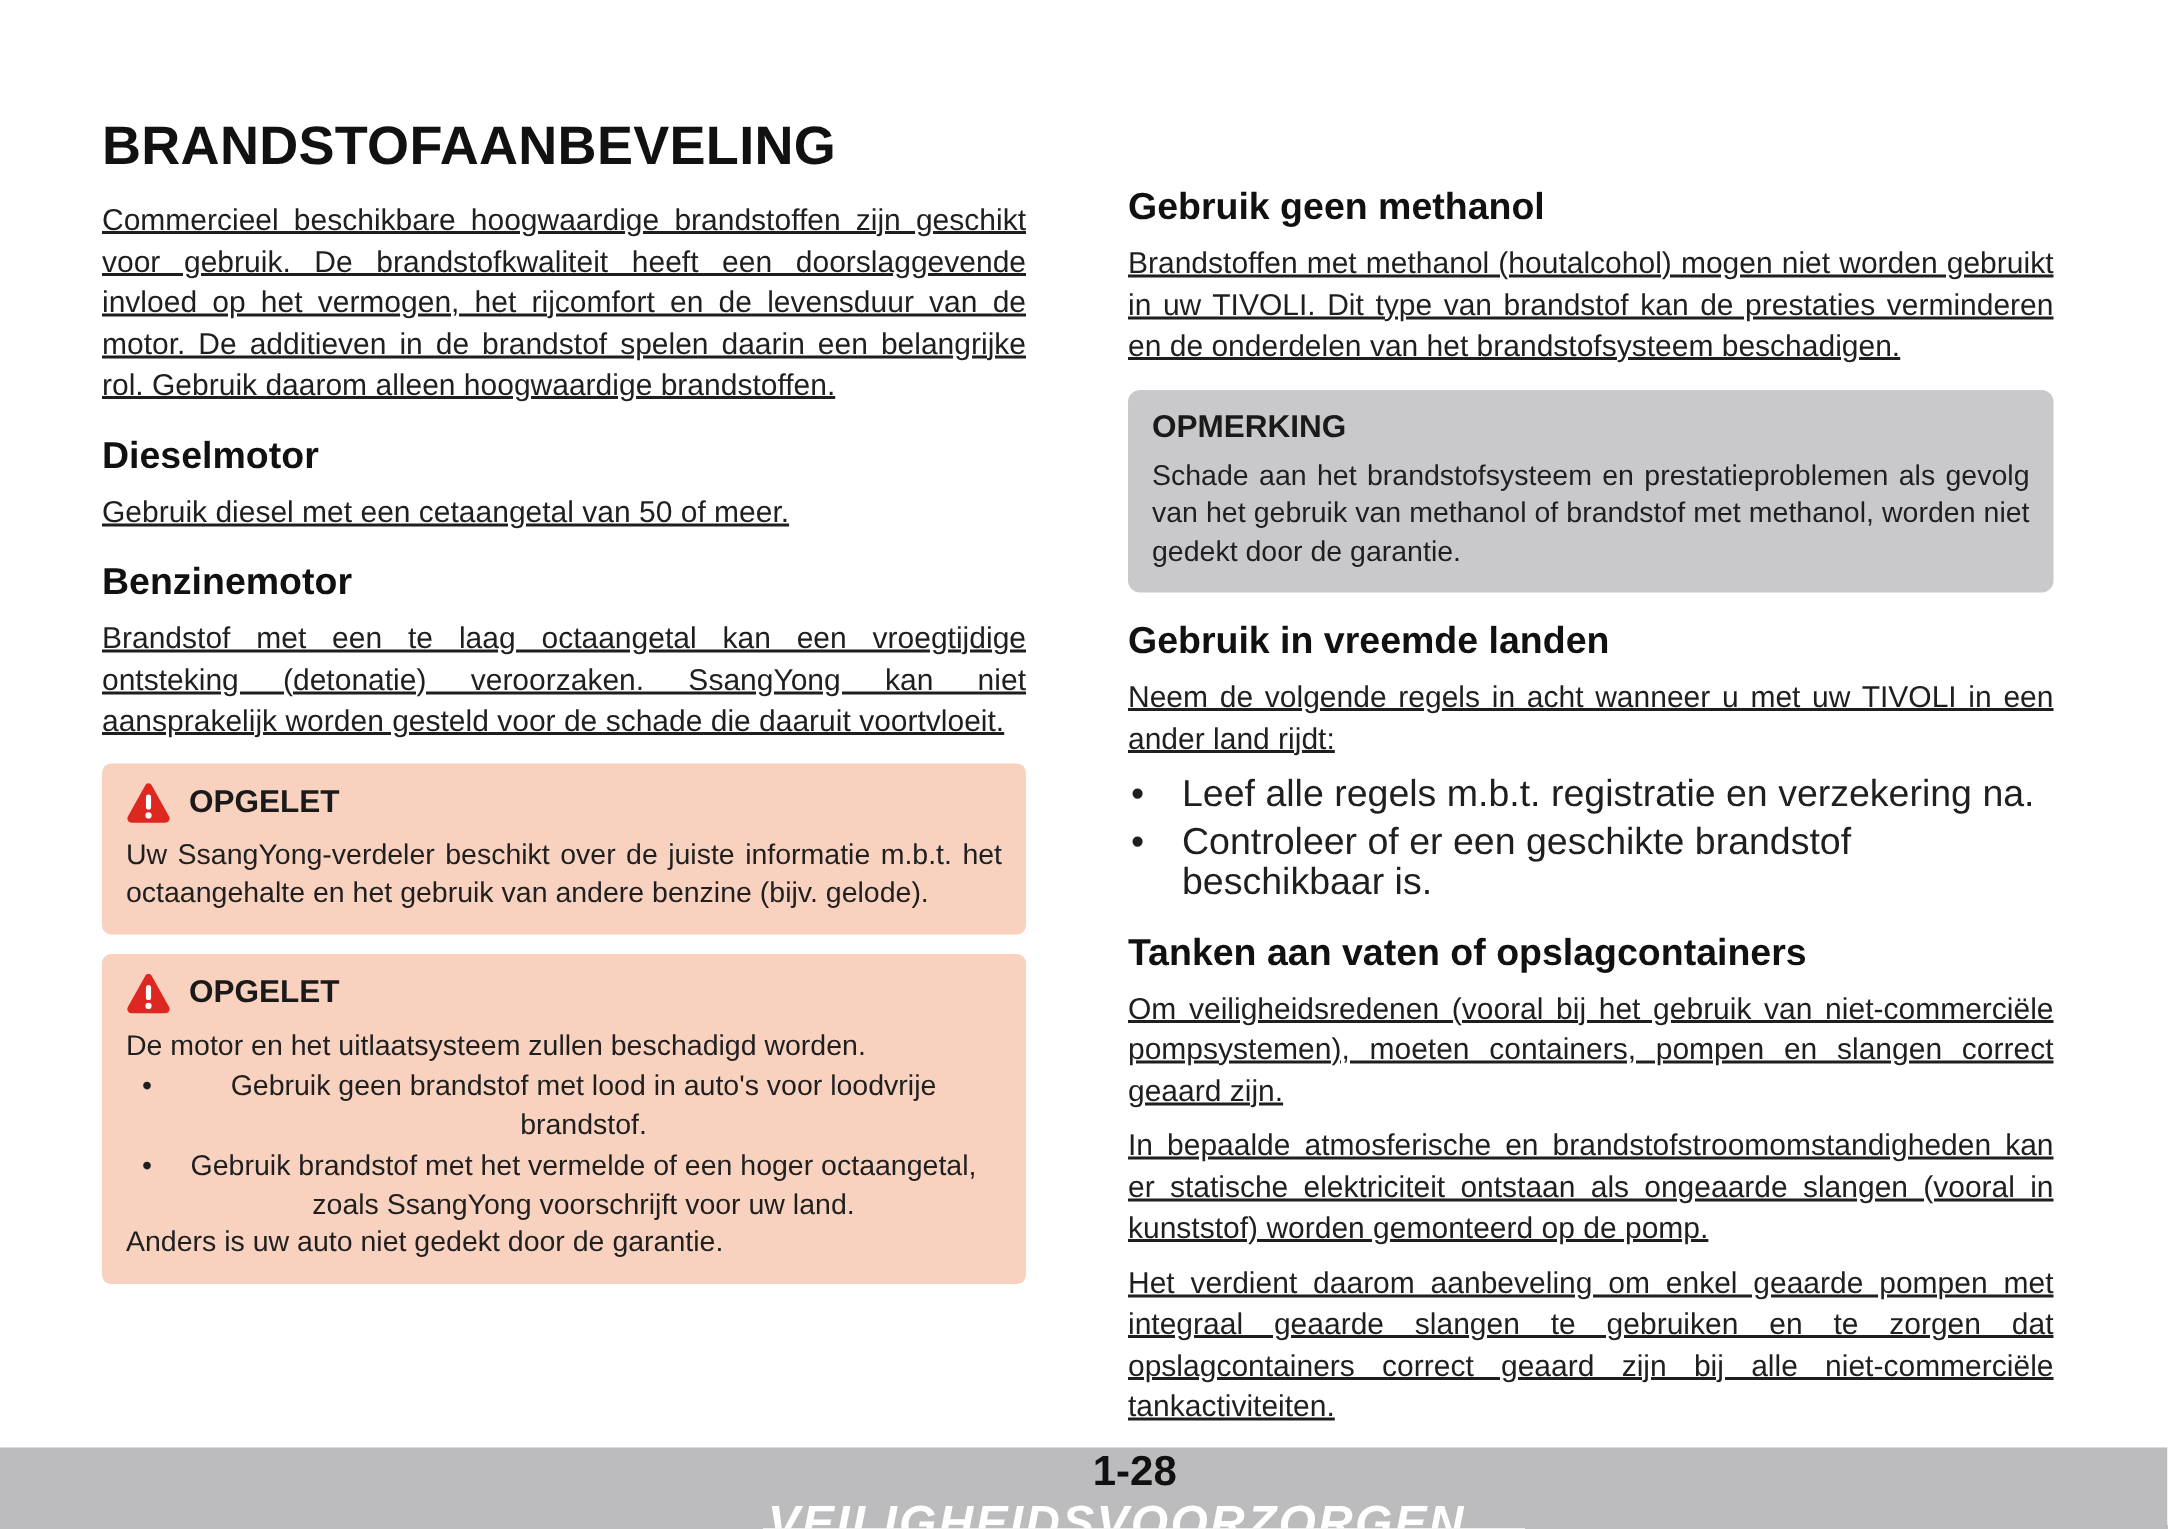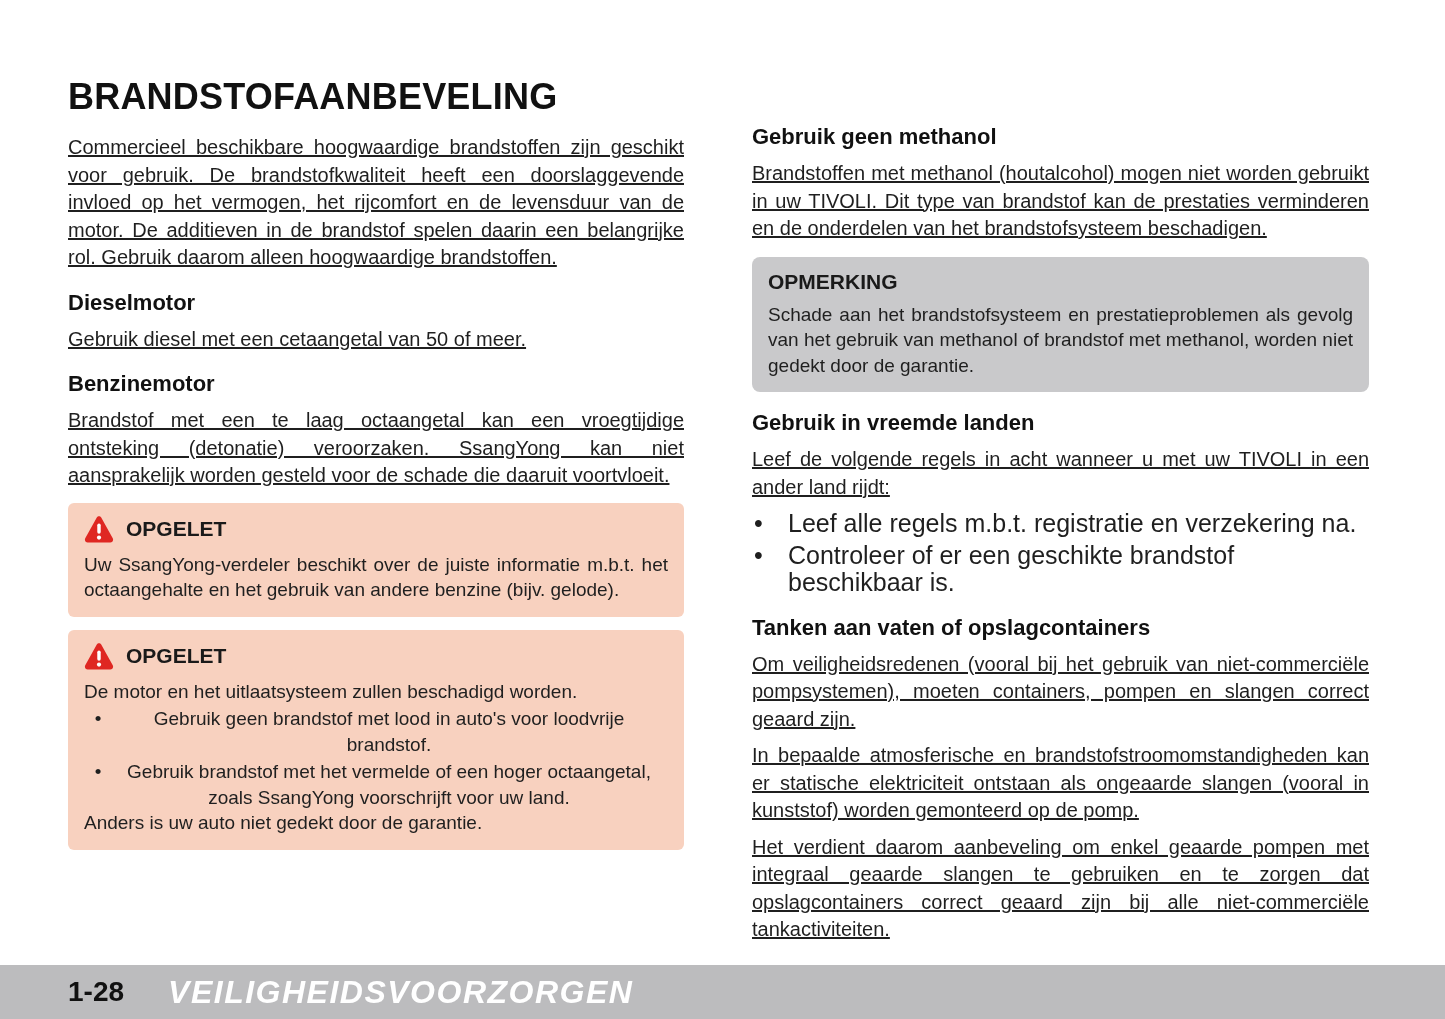--- a/index.html
+++ b/index.html
@@ -16,21 +16,21 @@
   .col-right { left: 752px; top: 124px; width: 617px; }
 
   h1.page-title {
     font-size: 36px;
     font-weight: bold;
     color: #111111;
     letter-spacing: 0.2px;
     margin: 0 0 16px 0;
   }
   h2.section-heading {
-    font-size: 22px;
+    font-size: 25px;
     font-weight: bold;
     color: #111111;
     margin: 18px 0 10px 0;
   }
   h2.first { margin-top: 0; }
 
   p.body-text {
     font-size: 20px;
     line-height: 27.5px;
     text-align: justify;
@@ -86,20 +86,21 @@
   }
   .note-box .box-head { margin-bottom: 8px; }
 
   .footer-bar {
     position: absolute;
     left: 0; top: 965px;
     width: 1445px; height: 54px;
     background: #bcbcbe;
     display: flex;
     align-items: center;
+    flex-direction: column;
   }
   .footer-page-number {
     margin-left: 68px;
     font-size: 28px;
     font-weight: bold;
     color: #111111;
   }
   .footer-section-title {
     margin-left: 44px;
     font-size: 32px;
@@ -166,21 +167,21 @@
   <p class="body-text">Brandstoffen met methanol (houtalcohol) mogen niet worden gebruikt in uw TIVOLI. Dit type van brandstof kan de prestaties verminderen en de onderdelen van het brandstofsysteem beschadigen.</p>
 
   <div class="note-box">
     <div class="box-head">
       <span>OPMERKING</span>
     </div>
     <p class="box-text">Schade aan het brandstofsysteem en prestatieproblemen als gevolg van het gebruik van methanol of brandstof met methanol, worden niet gedekt door de garantie.</p>
   </div>
 
   <h2 class="section-heading">Gebruik in vreemde landen</h2>
-  <p class="body-text">Leef de volgende regels in acht wanneer u met uw TIVOLI in een ander land rijdt:</p>
+  <p class="body-text">Neem de volgende regels in acht wanneer u met uw TIVOLI in een ander land rijdt:</p>
   <div class="bullet-row">
     <span class="marker"></span>
     <span>Leef alle regels m.b.t. registratie en verzekering na.</span>
   </div>
   <div class="bullet-row">
     <span class="marker"></span>
     <span>Controleer of er een geschikte brandstof beschikbaar is.</span>
   </div>
 
   <h2 class="section-heading">Tanken aan vaten of opslagcontainers</h2>

